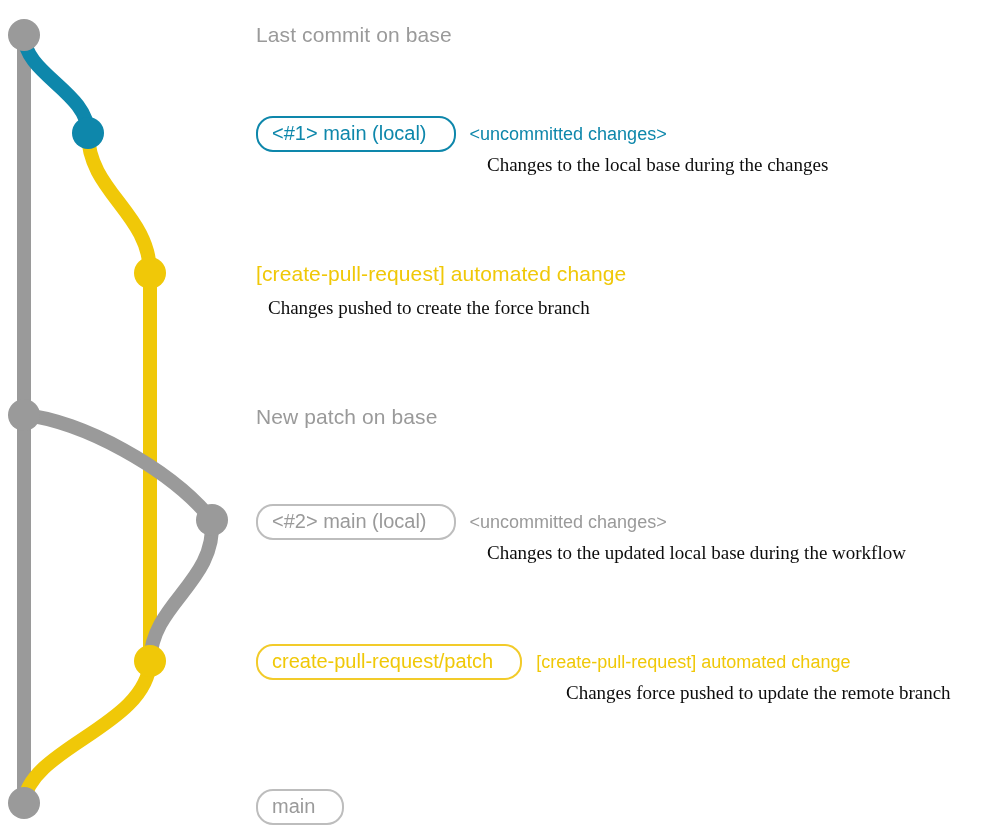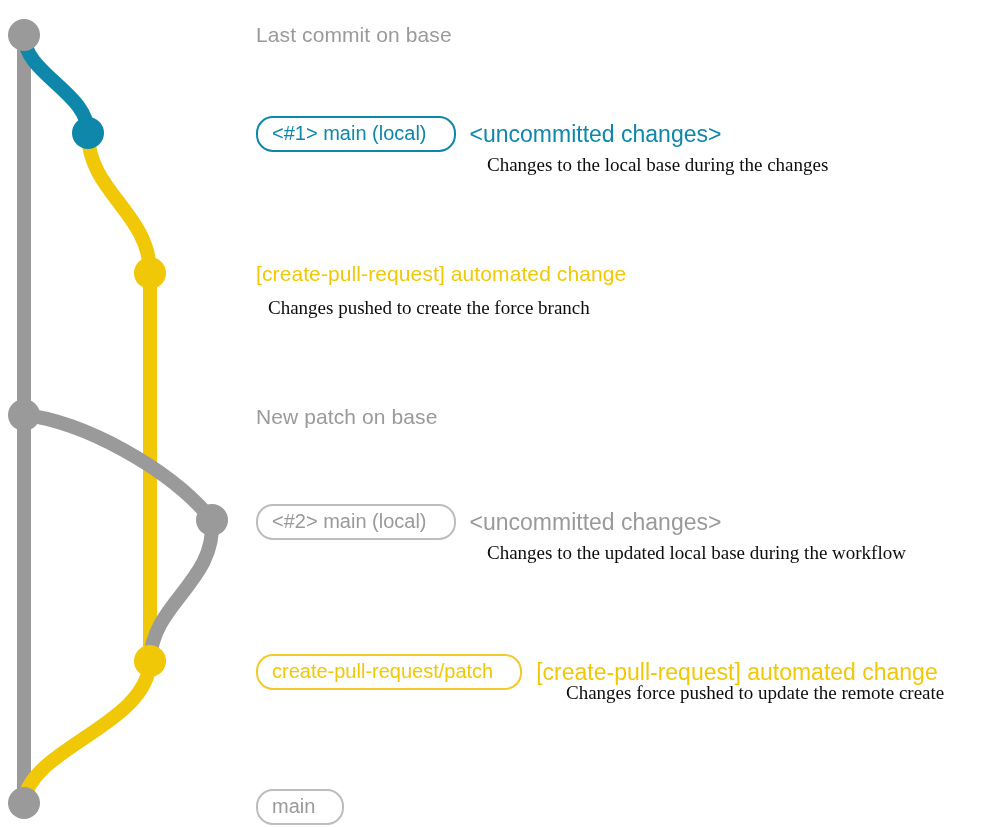--- a/index.html
+++ b/index.html
@@ -84,21 +84,21 @@
     background: transparent;
     white-space: nowrap;
     box-sizing: border-box;
   }
   .ref-pill.teal   { border-color: #0e87ab; color: #0e87ab; }
   .ref-pill.yellow { border-color: #f2cb2a; color: #f0c808; }
   .ref-pill.gray   { border-color: #bdbdbd; color: #9a9a9a; }
 
   
   .subject {
-    font-size: 23px;
+    font-size: 18px;
     line-height: 25px;
     white-space: nowrap;
     margin-left: 14px;
   }
   .subject.teal   { color: #0e87ab; }
   .subject.yellow { color: #f0c808; }
   .subject.gray   { color: #9a9a9a; }
 
   
   .plain-title.yellow { color: #f0c808; }
@@ -175,26 +175,26 @@
 
     <div class="row" style="top:496px;">
       <div class="row-head" style="top:0;">
         <span class="ref-pill gray">&lt;#2&gt; main (local)</span>
         <span class="subject gray">&lt;uncommitted changes&gt;</span>
       </div>
     </div>
     <div class="note" style="left:487px; top:534px;">Changes to the updated local base during the workflow</div>
 
     <div class="row" style="top:636px;">
-      <div class="row-head" style="top:0;margin-top:10px;">
+      <div class="row-head" style="top:0;">
         <span class="ref-pill yellow">create-pull-request/patch</span>
         <span class="subject yellow">[create-pull-request] automated change</span>
       </div>
     </div>
-    <div class="note" style="left:566px; top:674px;">Changes force pushed to update the remote create</div>
+    <div class="note" style="left:566px; top:674px;">Changes force pushed to update the remote branch</div>
 
     <div class="row" style="top:781px;">
       <div class="row-head" style="top:0;">
         <span class="ref-pill gray">main</span>
       </div>
     </div>
 
   </div>
 </div>
 

